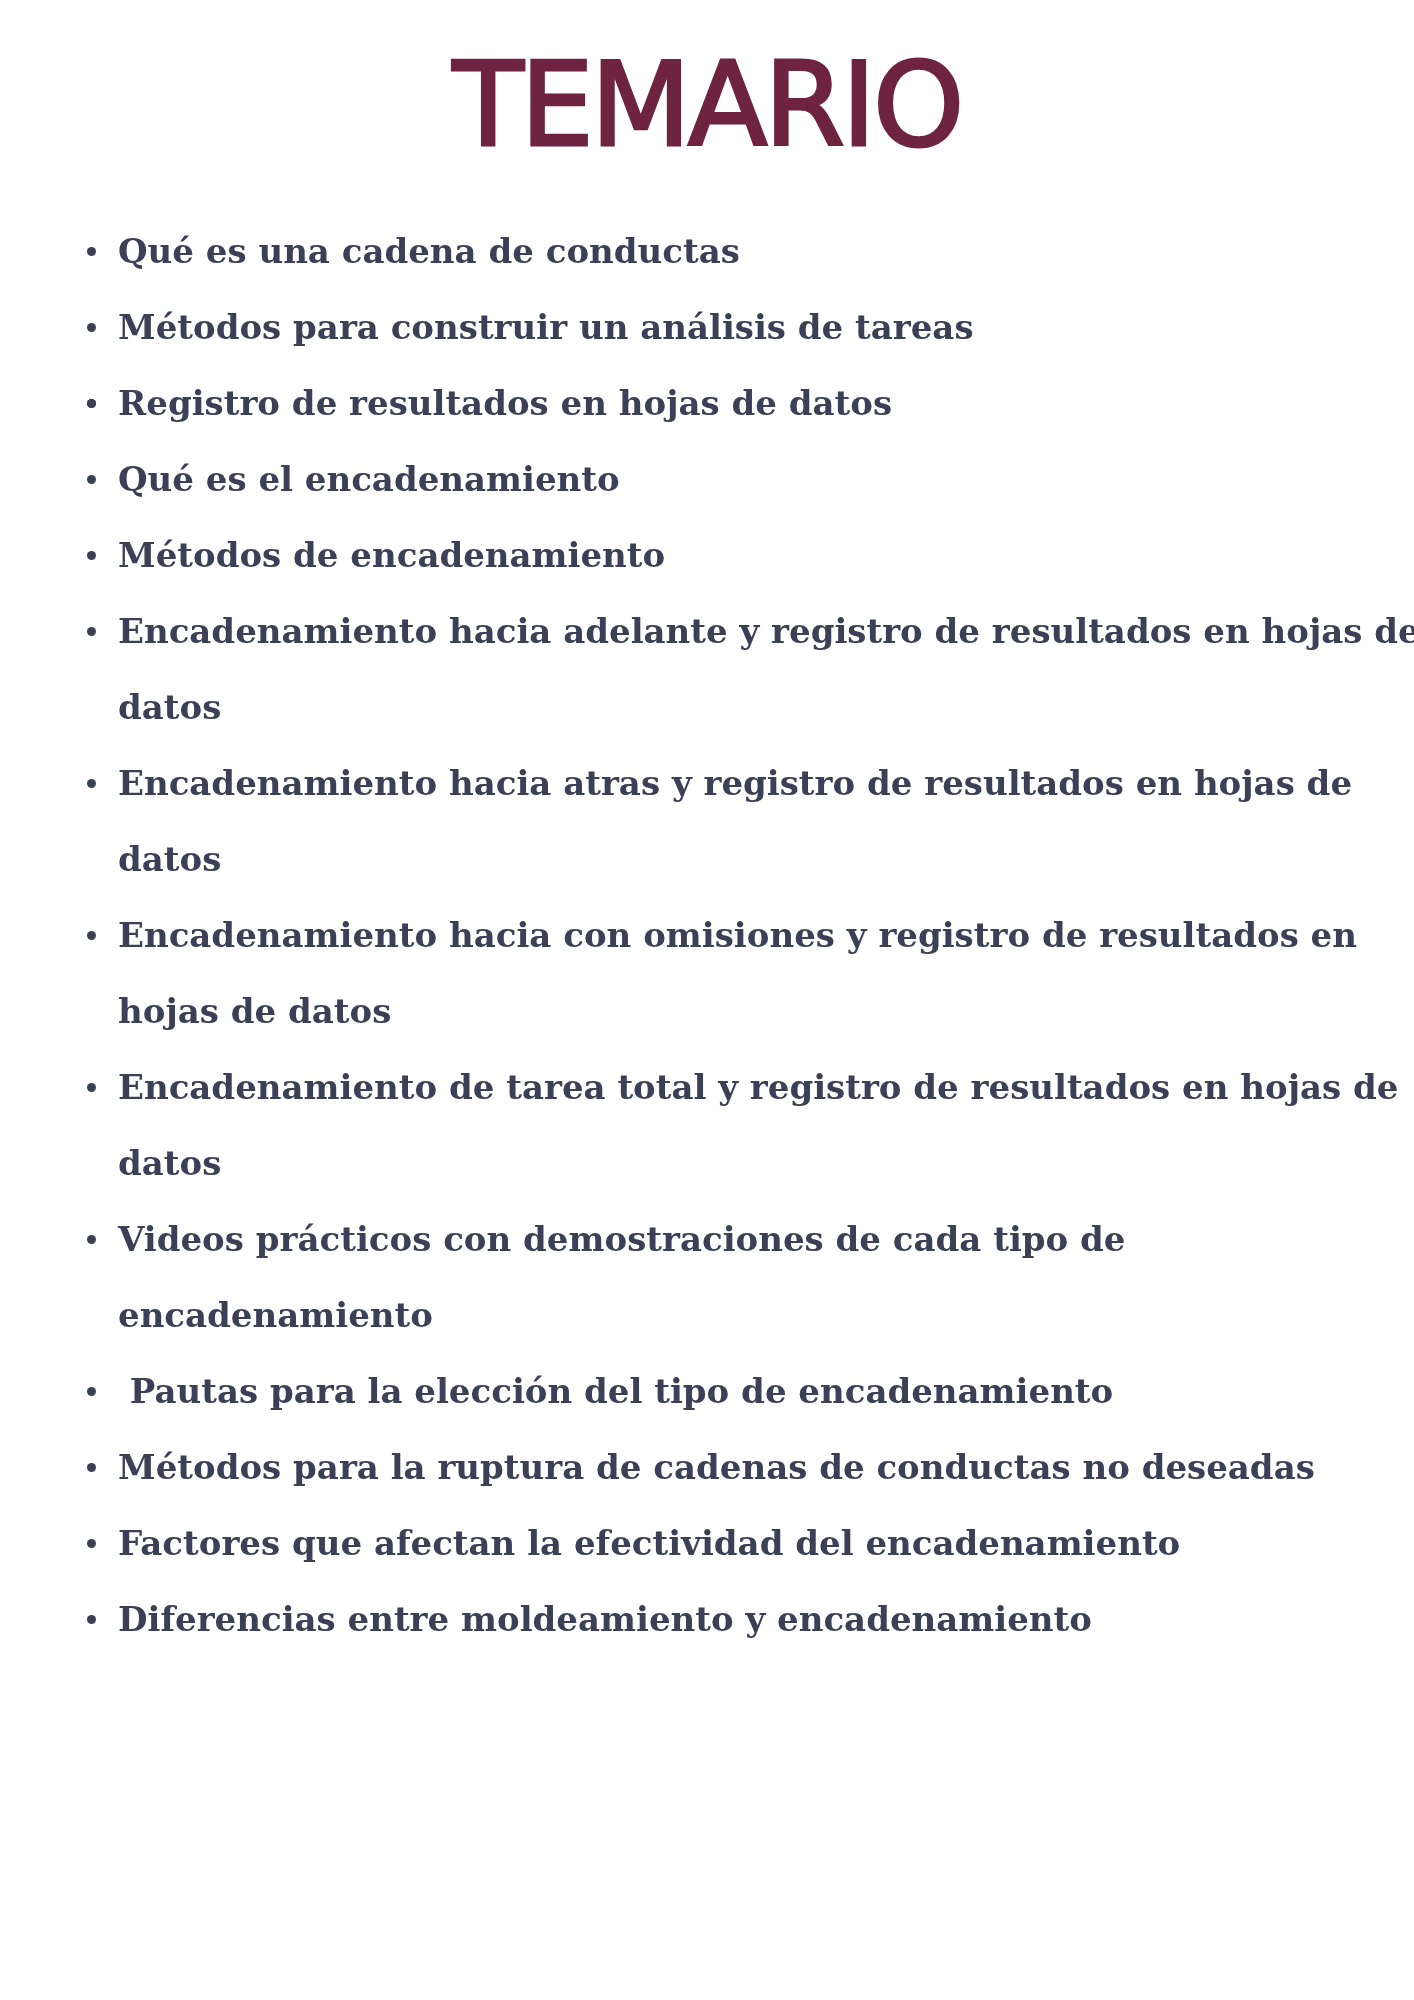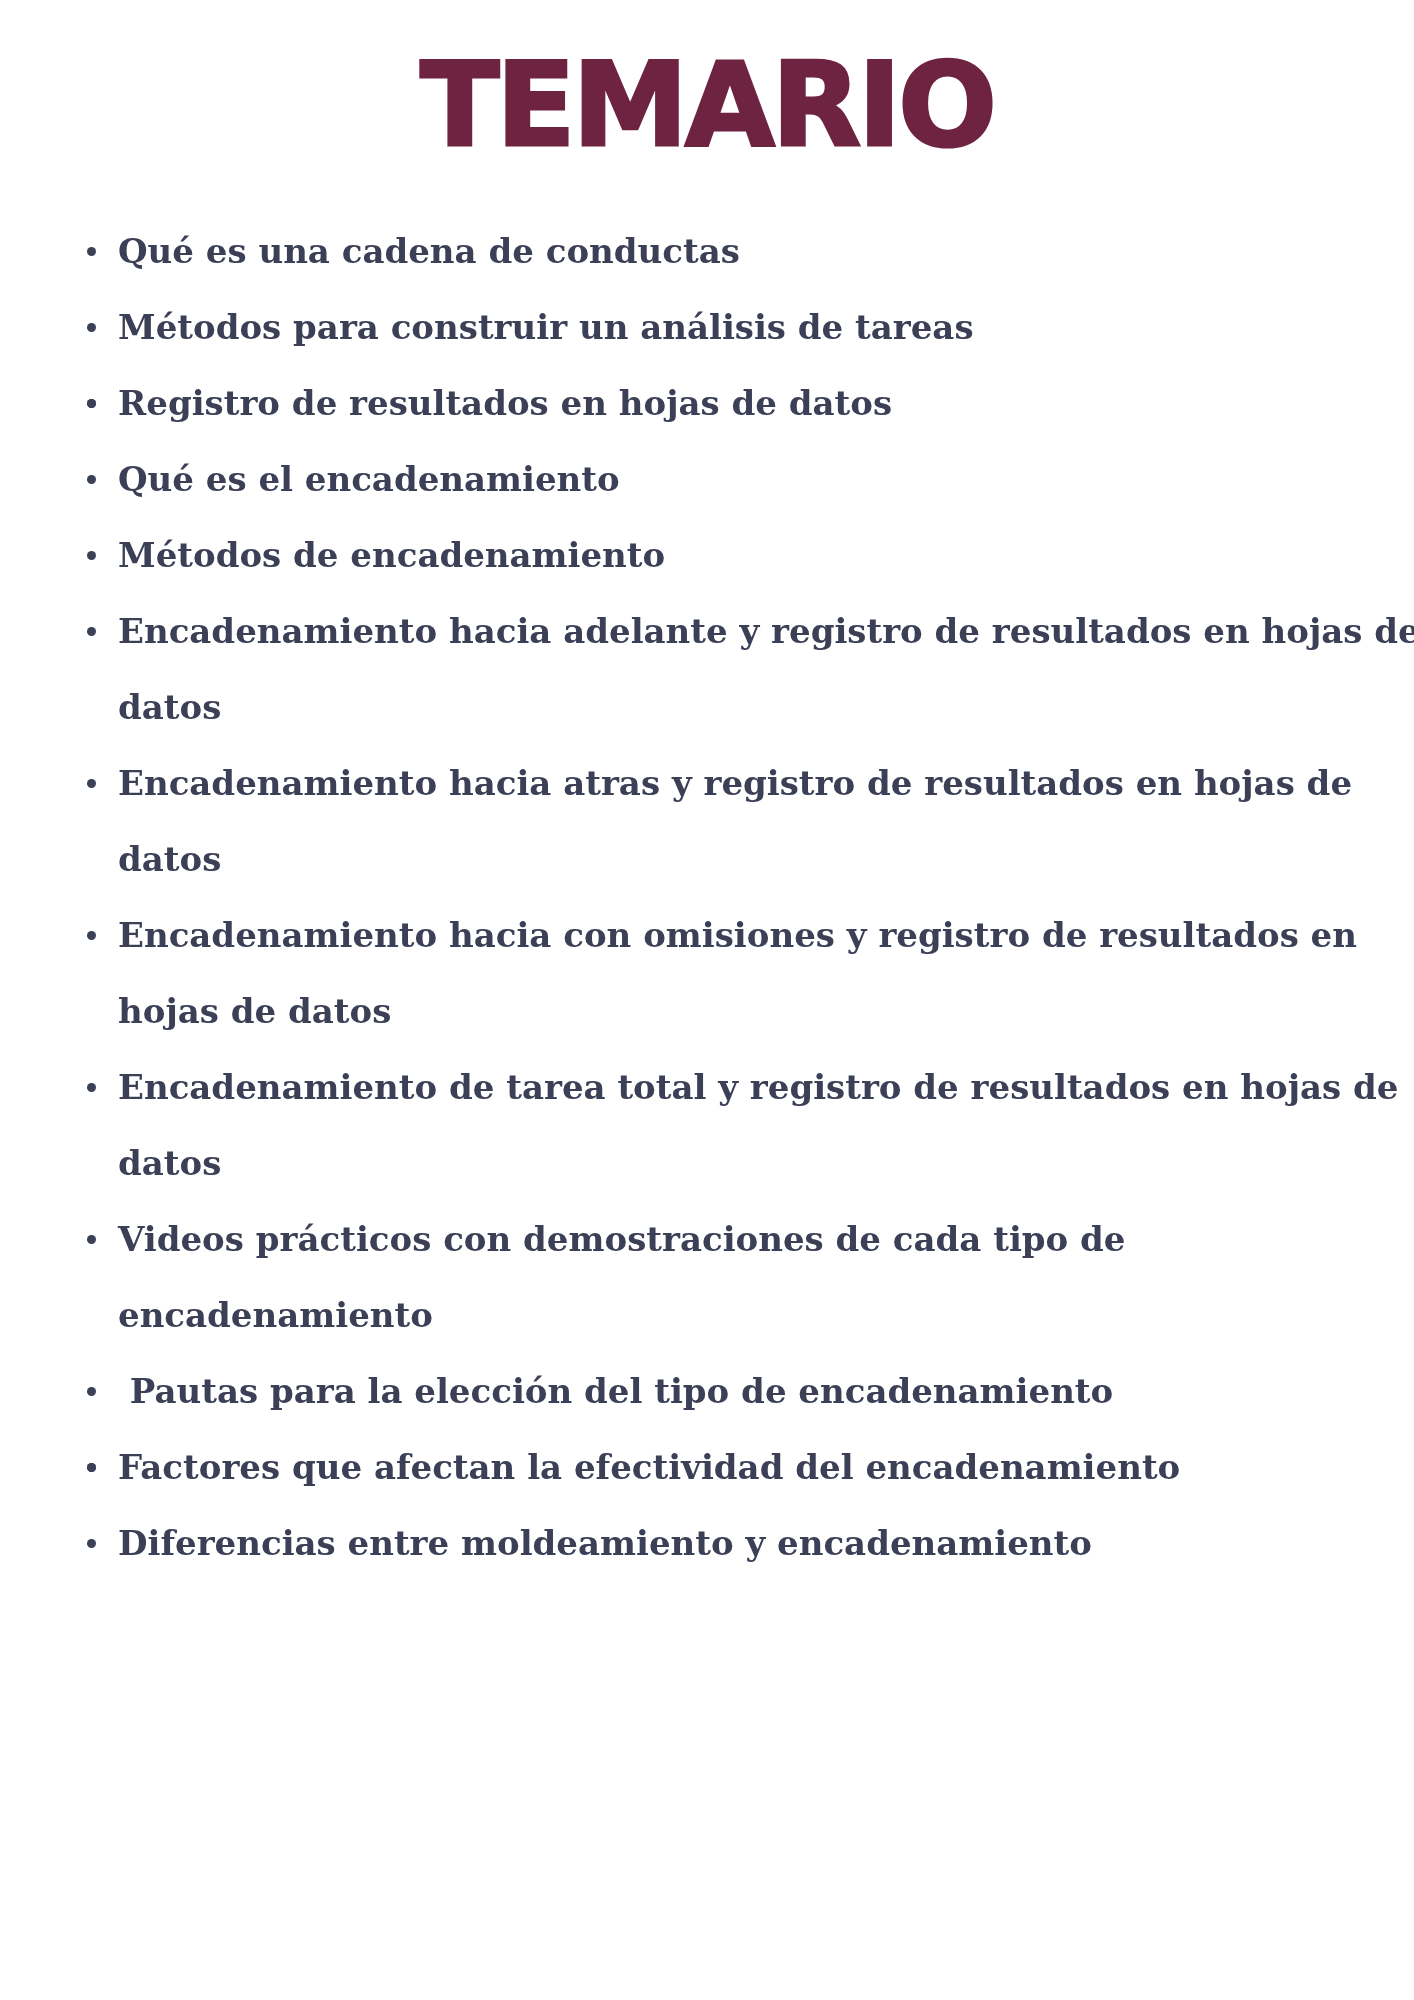--- a/index.html
+++ b/index.html
@@ -11,21 +11,21 @@
     background: #ffffff;
     overflow: hidden;
   }
   .page {
     width: 1414px;
     height: 2000px;
     background: #ffffff;
   }
   .page-title {
     font-family: "DejaVu Sans", sans-serif;
-    font-weight: bold;
+    font-weight: normal;
     font-size: 116px;
     line-height: 1;
     letter-spacing: -3px;
     text-align: center;
     color: #6E2341;
     -webkit-text-stroke: 3px #6E2341;
     margin: 47px 0 0 0;
   }
   .temario-list {
     list-style: none;
@@ -69,18 +69,18 @@
 datos</span></li>
     <li><span class="bullet-dot"></span><span>Encadenamiento hacia atras y registro de resultados en hojas de
 datos</span></li>
     <li><span class="bullet-dot"></span><span>Encadenamiento hacia con omisiones y registro de resultados en
 hojas de datos</span></li>
     <li><span class="bullet-dot"></span><span>Encadenamiento de tarea total y registro de resultados en hojas de
 datos</span></li>
     <li><span class="bullet-dot"></span><span>Videos prácticos con demostraciones de cada tipo de
 encadenamiento</span></li>
     <li><span class="bullet-dot"></span><span> Pautas para la elección del tipo de encadenamiento</span></li>
-    <li><span class="bullet-dot"></span></li>
+    <li><span class="bullet-dot"></span><span>Métodos para la ruptura de cadenas de conductas no deseadas</span></li>
     <li><span class="bullet-dot"></span><span>Factores que afectan la efectividad del encadenamiento</span></li>
     <li><span class="bullet-dot"></span><span>Diferencias entre moldeamiento y encadenamiento</span></li>
   </ul>
 
 </div>
 
 </body></html>

